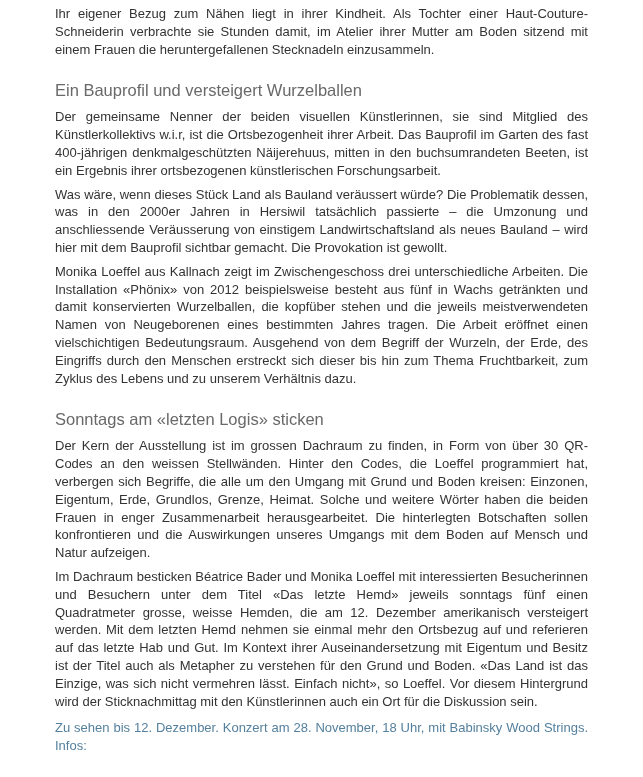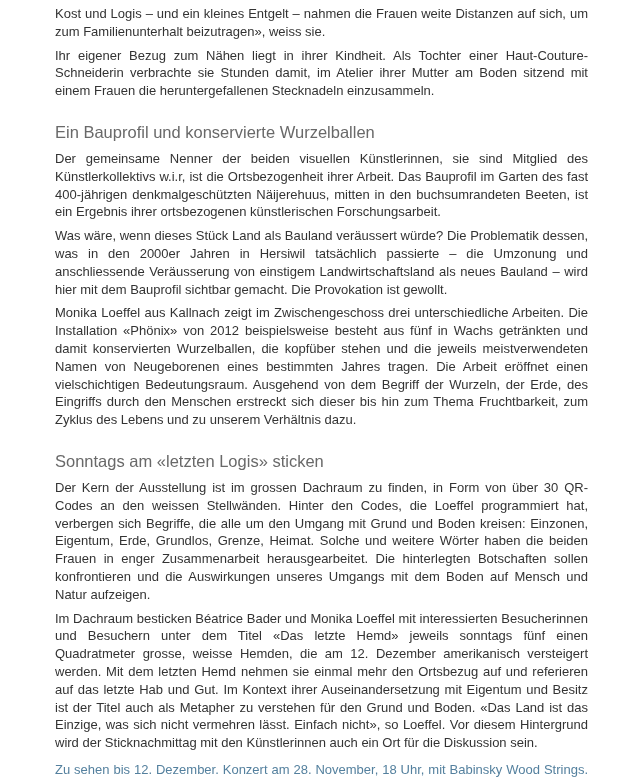--- a/index.html
+++ b/index.html
@@ -34,25 +34,24 @@
   }
   .page p.note {
     color: #54809e;
     margin-top: 9px;
   }
 </style>
 </head>
 <body>
 
 <main class="page">
-  <p>Kost und Logis – und ein kleines Entgelt – nahmen die Frauen weite Distanzen auf sich, um zum Familienunterhalt beizutragen», weiss sie.</p>
 
   <p>Ihr eigener Bezug zum Nähen liegt in ihrer Kindheit. Als Tochter einer Haut-Couture-Schneiderin verbrachte sie Stunden damit, im Atelier ihrer Mutter am Boden sitzend mit einem Frauen die heruntergefallenen Stecknadeln einzusammeln.</p>
 
-  <h2>Ein Bauprofil und konservierte Wurzelballen</h2>
+  <h2>Ein Bauprofil und versteigert Wurzelballen</h2>
 
   <p>Der gemeinsame Nenner der beiden visuellen Künstlerinnen, sie sind Mitglied des Künstlerkollektivs w.i.r, ist die Ortsbezogenheit ihrer Arbeit. Das Bauprofil im Garten des fast 400-jährigen denkmalgeschützten Näijerehuus, mitten in den buchsumrandeten Beeten, ist ein Ergebnis ihrer ortsbezogenen künstlerischen Forschungsarbeit.</p>
 
   <p>Was wäre, wenn dieses Stück Land als Bauland veräussert würde? Die Problematik dessen, was in den 2000er Jahren in Hersiwil tatsächlich passierte – die Umzonung und anschliessende Veräusserung von einstigem Landwirtschaftsland als neues Bauland – wird hier mit dem Bauprofil sichtbar gemacht. Die Provokation ist gewollt.</p>
 
   <p>Monika Loeffel aus Kallnach zeigt im Zwischengeschoss drei unterschiedliche Arbeiten. Die Installation «Phönix» von 2012 beispielsweise besteht aus fünf in Wachs getränkten und damit konservierten Wurzelballen, die kopfüber stehen und die jeweils meistverwendeten Namen von Neugeborenen eines bestimmten Jahres tragen. Die Arbeit eröffnet einen vielschichtigen Bedeutungsraum. Ausgehend von dem Begriff der Wurzeln, der Erde, des Eingriffs durch den Menschen erstreckt sich dieser bis hin zum Thema Fruchtbarkeit, zum Zyklus des Lebens und zu unserem Verhältnis dazu.</p>
 
   <h2>Sonntags am «letzten Logis» sticken</h2>
 
   <p>Der Kern der Ausstellung ist im grossen Dachraum zu finden, in Form von über 30 QR-Codes an den weissen Stellwänden. Hinter den Codes, die Loeffel programmiert hat, verbergen sich Begriffe, die alle um den Umgang mit Grund und Boden kreisen: Einzonen, Eigentum, Erde, Grundlos, Grenze, Heimat. Solche und weitere Wörter haben die beiden Frauen in enger Zusammenarbeit herausgearbeitet. Die hinterlegten Botschaften sollen konfrontieren und die Auswirkungen unseres Umgangs mit dem Boden auf Mensch und Natur aufzeigen.</p>

